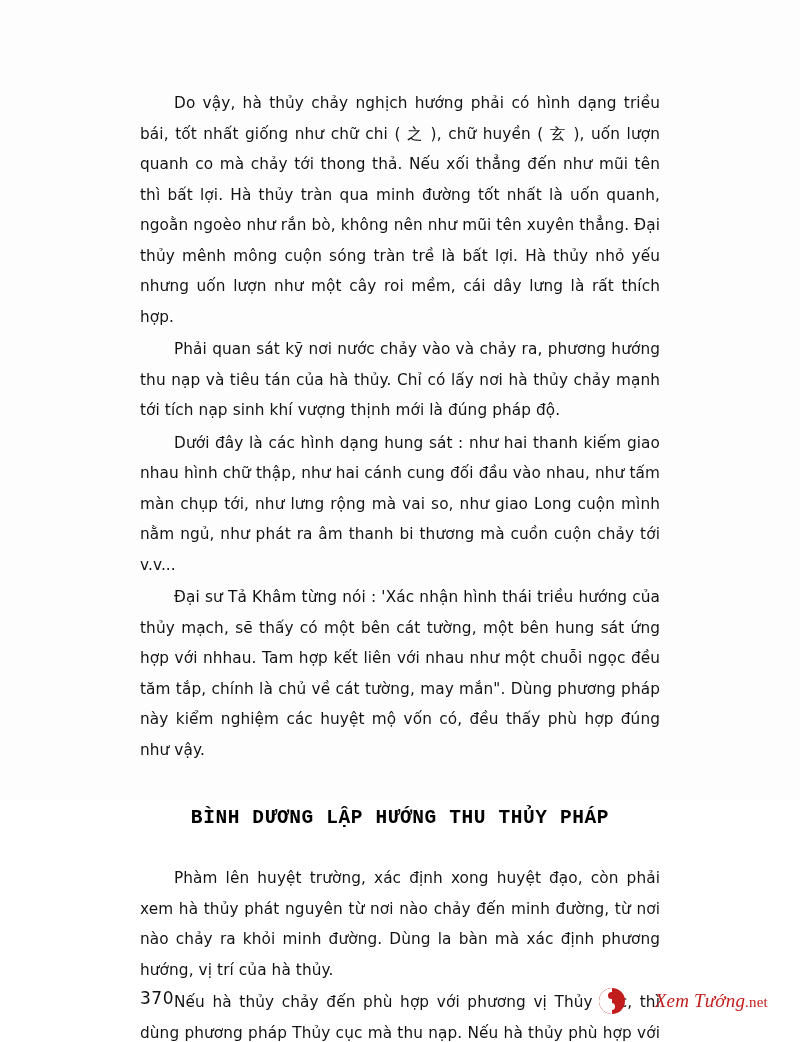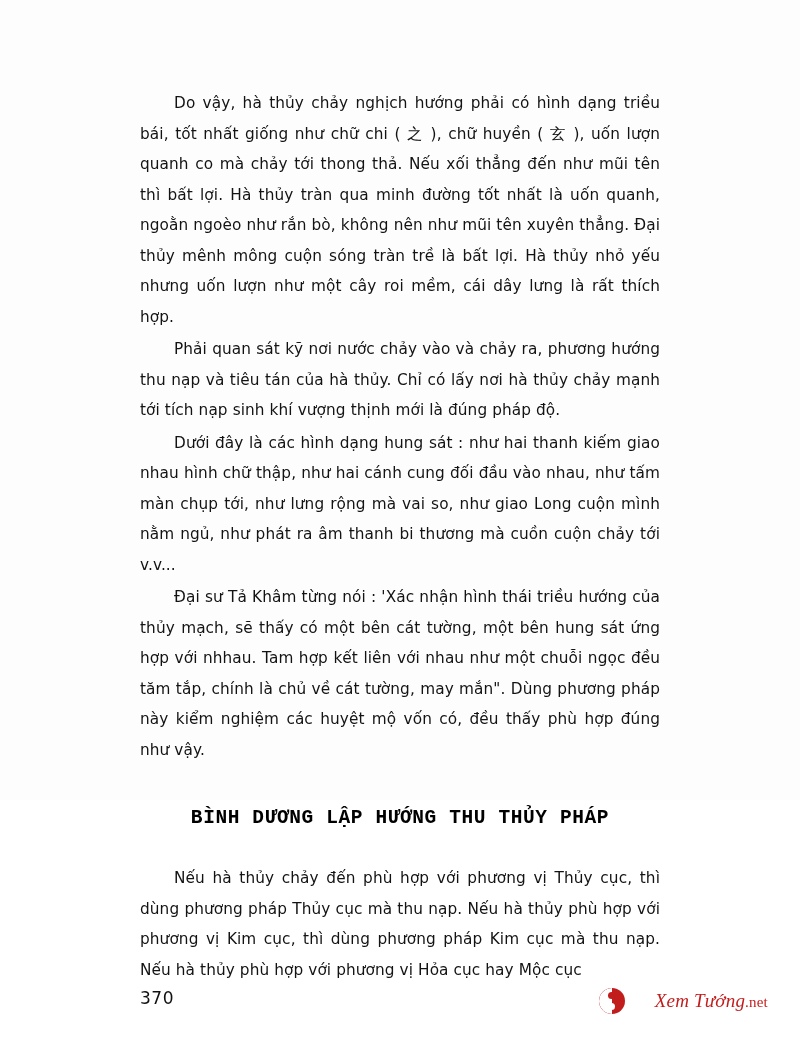--- a/index.html
+++ b/index.html
@@ -119,20 +119,21 @@
     <p class="para">Do vậy, hà thủy chảy nghịch hướng phải có hình dạng triều bái, tốt nhất giống như chữ chi ( 之 ), chữ huyền ( 玄 ), uốn lượn quanh co mà chảy tới thong thả. Nếu xối thẳng đến như mũi tên thì bất lợi. Hà thủy tràn qua minh đường tốt nhất là uốn quanh, ngoằn ngoèo như rắn bò, không nên như mũi tên xuyên thẳng. Đại thủy mênh mông cuộn sóng tràn trề là bất lợi. Hà thủy nhỏ yếu nhưng uốn lượn như một cây roi mềm, cái dây lưng là rất thích hợp.</p>
 
     <p class="para">Phải quan sát kỹ nơi nước chảy vào và chảy ra, phương hướng thu nạp và tiêu tán của hà thủy. Chỉ có lấy nơi hà thủy chảy mạnh tới tích nạp sinh khí vượng thịnh mới là đúng pháp độ.</p>
 
     <p class="para">Dưới đây là các hình dạng hung sát : như hai thanh kiếm giao nhau hình chữ thập, như hai cánh cung đối đầu vào nhau, như tấm màn chụp tới, như lưng rộng mà vai so, như giao Long cuộn mình nằm ngủ, như phát ra âm thanh bi thương mà cuồn cuộn chảy tới v.v...</p>
 
     <p class="para">Đại sư Tả Khâm từng nói : 'Xác nhận hình thái triều hướng của thủy mạch, sẽ thấy có một bên cát tường, một bên hung sát ứng hợp với nhhau. Tam hợp kết liên với nhau như một chuỗi ngọc đều tăm tắp, chính là chủ về cát tường, may mắn". Dùng phương pháp này kiểm nghiệm các huyệt mộ vốn có, đều thấy phù hợp đúng như vậy.</p>
 
     <h2 class="section-title">BÌNH DƯƠNG LẬP HƯỚNG THU THỦY PHÁP</h2>
 
+    <p class="para">Phàm lên huyệt trường, xác định xong huyệt đạo, còn phải xem hà thủy phát nguyên từ nơi nào chảy đến minh đường, từ nơi nào chảy ra khỏi minh đường. Dùng la bàn mà xác định phương hướng, vị trí của hà thủy.</p>
 
     <p class="para">Nếu hà thủy chảy đến phù hợp với phương vị Thủy cục, thì dùng phương pháp Thủy cục mà thu nạp. Nếu hà thủy phù hợp với phương vị Kim cục, thì dùng phương pháp Kim cục mà thu nạp. Nếu hà thủy phù hợp với phương vị Hỏa cục hay Mộc cục</p>
 
   </div>
 
   <div class="page-number">370</div>
 
   <div class="watermark">
     <div class="wm-logo"></div>
     <div class="wm-text">

